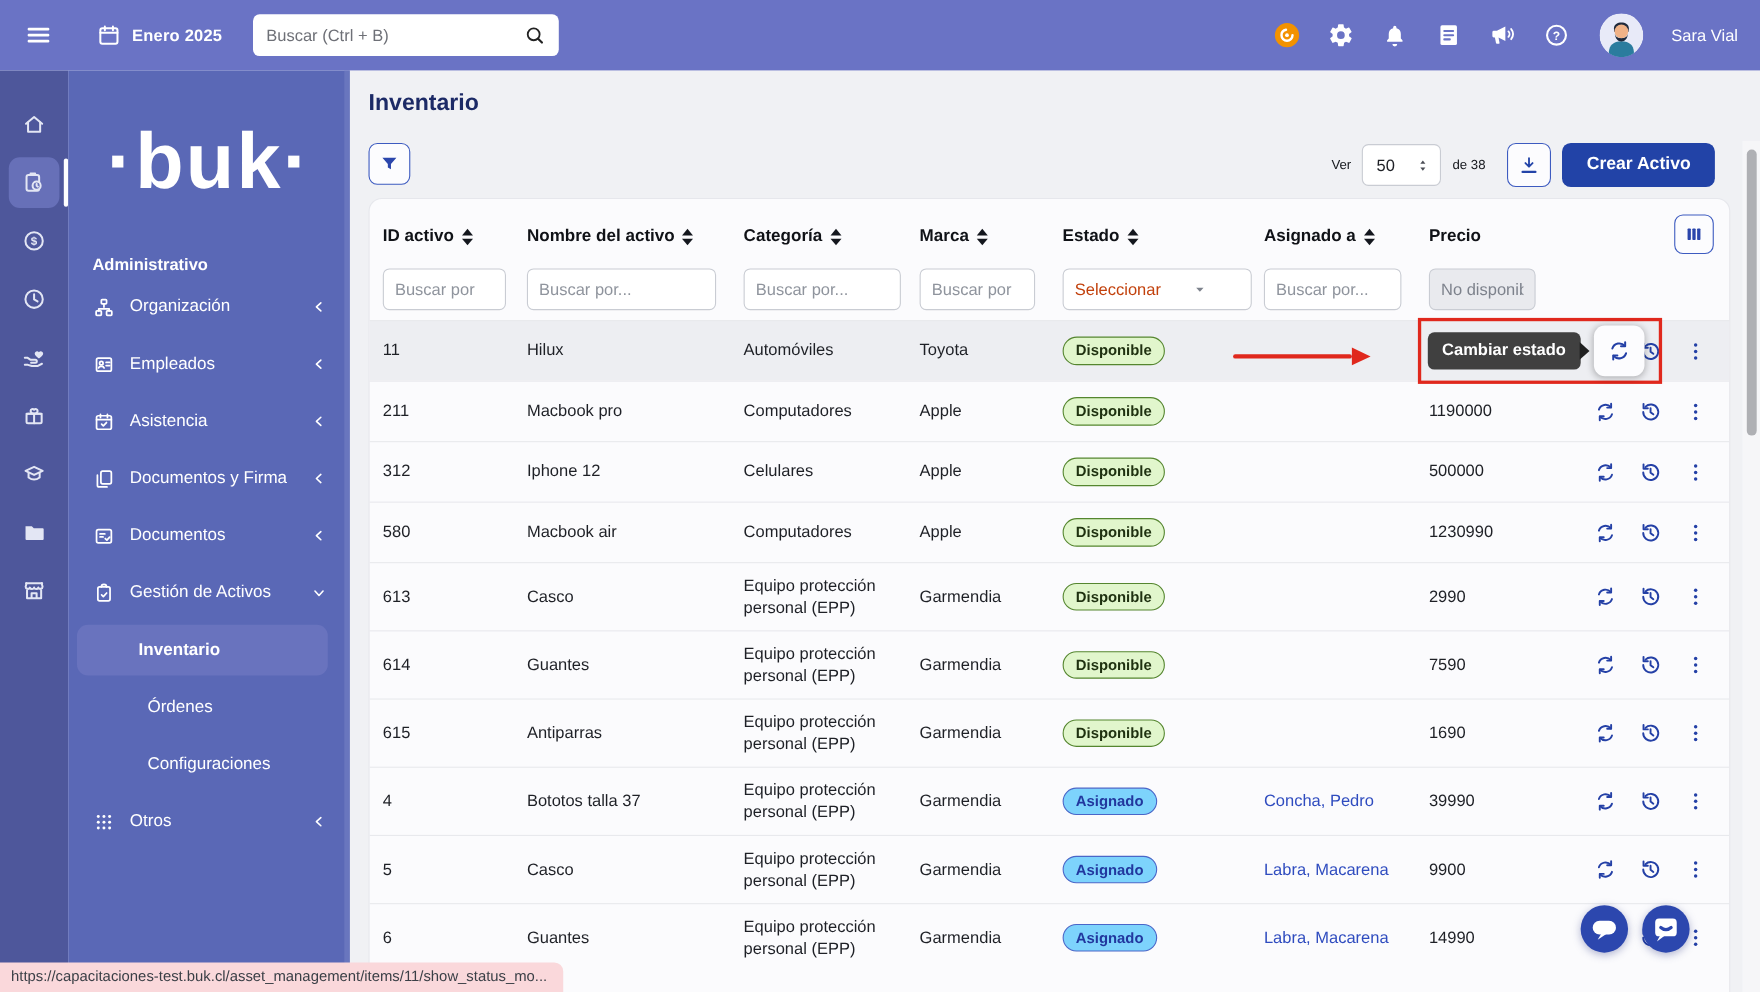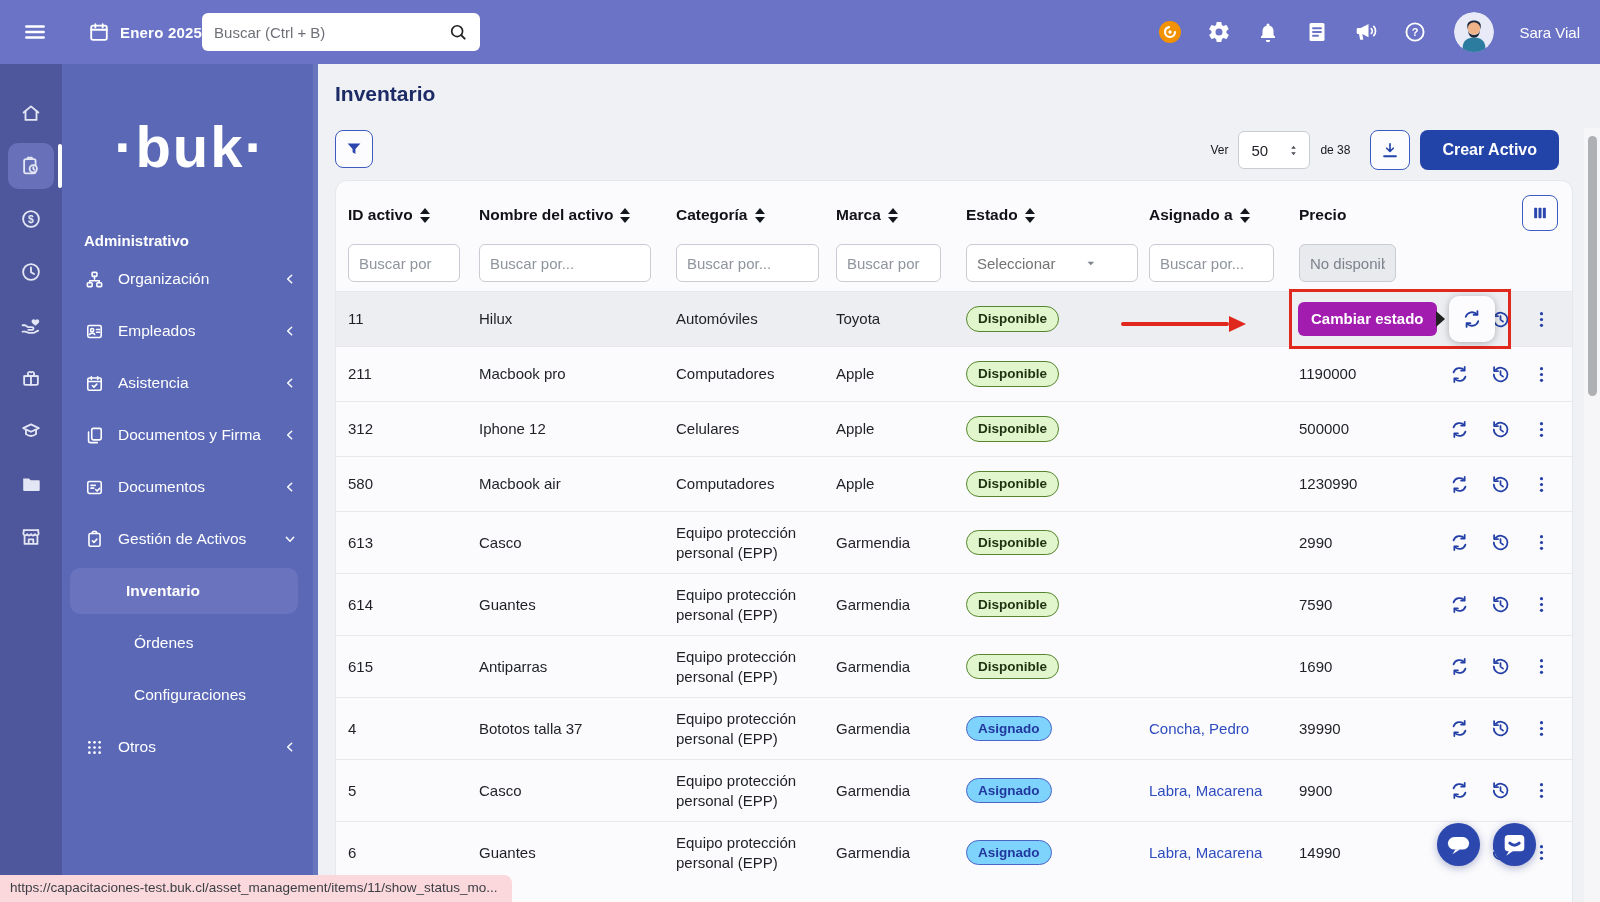--- a/index.html
+++ b/index.html
@@ -16,21 +16,21 @@
   .topbar {
     position:absolute; top:0; left:0; right:0; height:64px;
     background:#6A73C5; display:flex; align-items:center; z-index:40;
     color:#fff;
   }
   .hamburger { margin-left:22px; width:26px; height:26px; color:#fff; cursor:pointer; }
   .month-wrap { display:flex; align-items:center; gap:10px; margin-left:40px; }
   .month-wrap .icon { width:22px; height:22px; color:#fff; }
   .month-label { font-size:15px; font-weight:bold; letter-spacing:.2px; }
   .search-box {
-    width:278px; height:38px; background:#fff; border-radius:6px;
+    margin-left:28px; width:278px; height:38px; background:#fff; border-radius:6px;
     display:flex; align-items:center; padding:0 12px;
   }
   .search-box input {
     border:none; outline:none; flex:1; font-size:15px; color:#333;
     font-family:"Liberation Sans", sans-serif; background:transparent;
   }
   .search-box input::placeholder { color:#6E7077; }
   .search-box .icon { width:20px; height:20px; color:#222; }
   .topbar-right { margin-left:auto; display:flex; align-items:center; padding-right:20px; gap:25px; }
   .topbar-right .tb-icon { width:24px; height:24px; color:#fff; cursor:pointer; }
@@ -48,21 +48,21 @@
   }
   .rail-item .icon { width:22px; height:22px; }
   .rail-item.selected { background:#6770B8; }
   .rail-item.selected::after {
     content:""; position:absolute; right:-8px; top:1px; width:4px; height:44px;
     background:#fff; border-radius:3px;
   }
   .panel { flex:1; background:#5A68B6; color:#fff; position:relative; }
   .panel::after { content:""; position:absolute; right:0; top:0; bottom:0; width:5px; background:#7681C5; opacity:.55; }
   .logo { text-align:center; margin-top:18px; height:130px; line-height:130px;
-    font-size:58px; font-weight:bold; letter-spacing:2px; color:#fff; }
+    font-size:72px; font-weight:bold; letter-spacing:2px; color:#fff; }
   .section-label { margin:20px 0 4px 22px; font-size:15px; font-weight:bold; }
   .menu-item {
     height:52px; display:flex; align-items:center; gap:14px;
     padding:0 20px 0 23px; font-size:15.5px; cursor:pointer;
   }
   .menu-item .icon { width:19px; height:19px; flex:none; }
   .menu-item .chev { margin-left:auto; width:16px; height:16px; }
   .menu-sub {
     height:52px; display:flex; align-items:center; padding-left:72px;
     font-size:15.5px; cursor:pointer;
@@ -121,21 +121,21 @@
   .sort .up { border-bottom:6px solid #14171E; }
   .sort .dn { border-top:6px solid #14171E; }
   .tfilter { height:56px; align-items:center; }
   .tfilter input, .fselect {
     height:38px; border:1px solid #C9CCD3; border-radius:6px; background:#fff;
     font-size:15px; color:#333; padding:0 10px; outline:none;
     font-family:"Liberation Sans", sans-serif;
   }
   .tfilter input::placeholder { color:#8F949D; }
   .tfilter input.disabled { background:#E9EAEE; color:#7D828C; }
-  .fselect { display:flex; align-items:center; color:#737373; cursor:pointer; }
+  .fselect { display:flex; align-items:center; color:#c2410c; cursor:pointer; }
   .fselect span { flex:1; }
   .fselect .icon { width:16px; height:16px; color:#7D828C; }
   .fc1 input { width:112px; } .fc2 input { width:172px; } .fc3 input { width:143px; }
   .fc4 input { width:105px; } .fc5 .fselect { width:172px; } .fc6 input { width:125px; }
   .fc7 input { width:97px; }
 
   .trow { border-top:1px solid #E8E9ED; min-height:55px; align-items:center; position:relative; font-size:15px; }
   .trow.tall { min-height:62px; }
   .trow.hl { background:#EDEEF2; }
   .cell { padding-right:14px; line-height:1.3; }
@@ -155,21 +155,21 @@
   .ann-arrow .head {
     position:absolute; right:0; top:0; width:0; height:0;
     border-top:8px solid transparent; border-bottom:8px solid transparent; border-left:17px solid #E0281D;
   }
   .ann-box {
     position:absolute; left:953px; top:-3px; width:222px; height:60px;
     border:3.5px solid #E0281D; z-index:5; pointer-events:none;
   }
   .ann-tooltip {
     position:absolute; left:962px; top:10px; height:34px; line-height:34px;
-    background:#a21caf; color:#fff; font-size:15px; font-weight:bold;
+    background:#404040; color:#fff; font-size:15px; font-weight:bold;
     padding:0 13px; border-radius:6px; z-index:7; white-space:nowrap;
   }
   .ann-tooltip::after {
     content:""; position:absolute; right:-8px; top:9px; width:0; height:0;
     border-top:8px solid transparent; border-bottom:8px solid transparent; border-left:9px solid #212121;
   }
   .ann-btn {
     position:absolute; left:1113px; top:4px; width:46px; height:46px;
     background:#FCFCFE; border-radius:10px; box-shadow:0 1px 7px rgba(0,0,0,.28);
     display:flex; align-items:center; justify-content:center; z-index:6; cursor:pointer;

